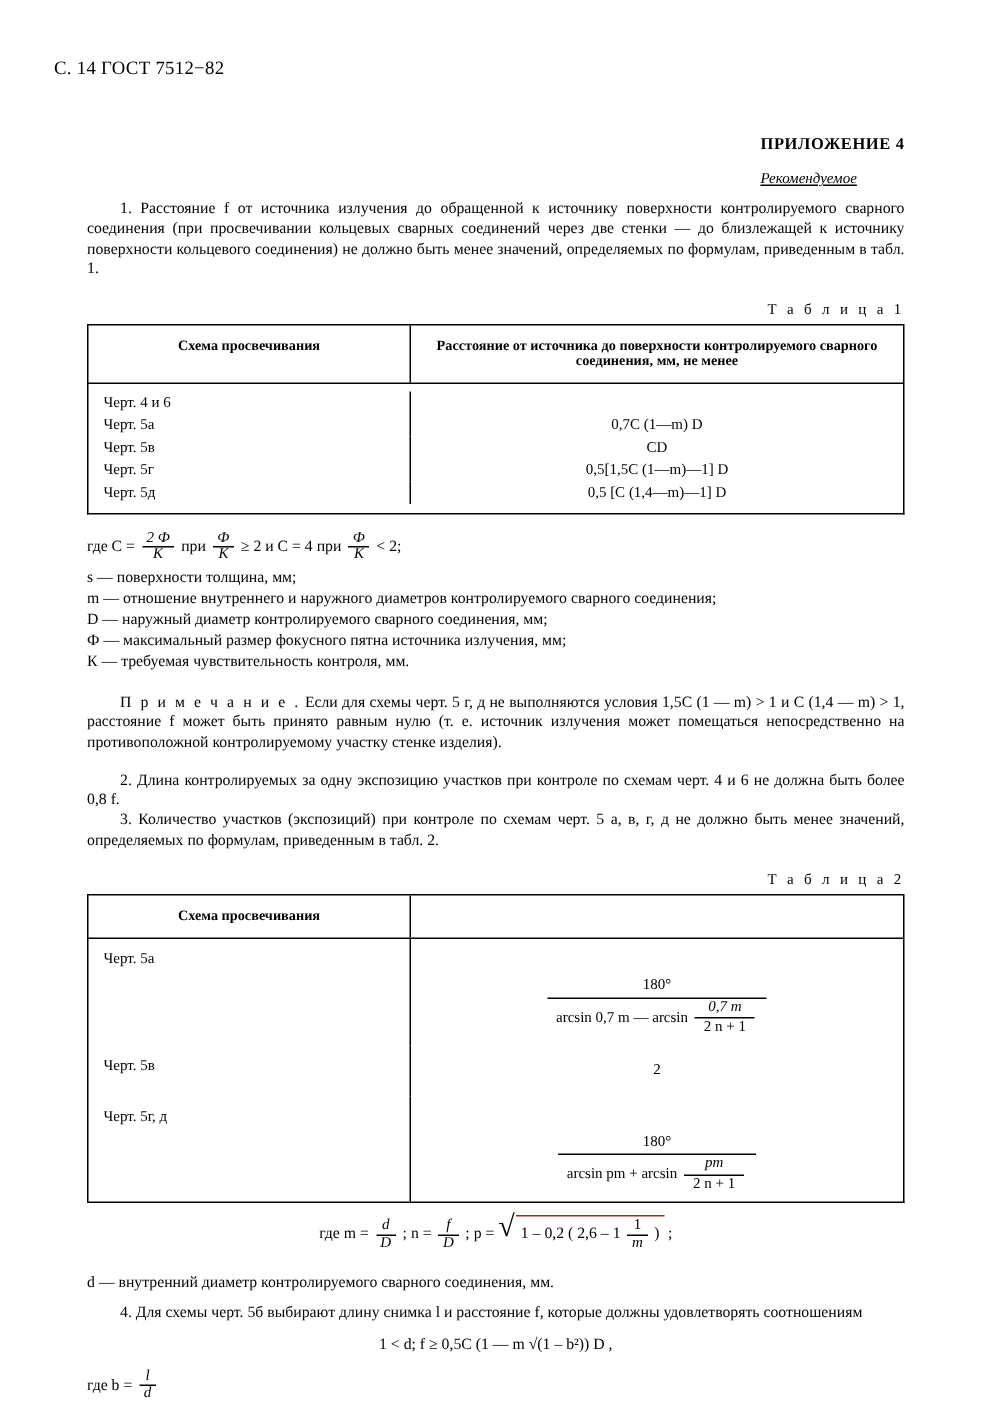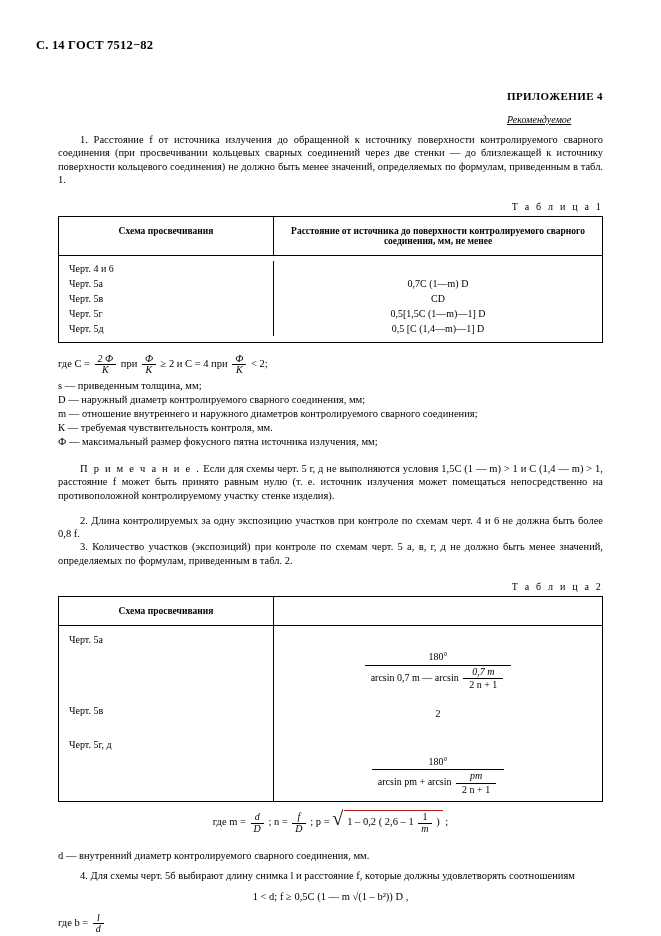--- a/index.html
+++ b/index.html
@@ -24,21 +24,21 @@
   }
   .header {
     position: absolute;
     top: 38px;
     left: 36px;
     font-size: 12.5px;
     font-weight: bold;
     letter-spacing: 0.2px;
   }
   .header .pagemark {
-    font-weight: bold;
+    font-weight: normal;
   }
   .appendix {
     position: absolute;
     top: 90px;
     right: 58px;
     text-align: left;
     font-size: 11px;
   }
   .appendix .line1 {
     font-weight: bold;
@@ -281,25 +281,25 @@
       </span>
       <span>≥ 2 и С = 4 при</span>
       <span class="frac">
         <span class="num ital">Ф</span>
         <span class="den ital">К</span>
       </span>
       <span>&lt; 2;</span>
     </div>
 
     <div class="legend">
-      <div>s — приведенным толщина, мм;</div>
+      <div>s — поверхности толщина, мм;</div>
+      <div>m — отношение внутреннего и наружного диаметров контролируемого сварного соединения;</div>
       <div>D — наружный диаметр контролируемого сварного соединения, мм;</div>
-      <div>m — отношение внутреннего и наружного диаметров контролируемого сварного соединения;</div>
+      <div>Ф — максимальный размер фокусного пятна источника излучения, мм;</div>
       <div>К — требуемая чувствительность контроля, мм.</div>
-      <div>Ф — максимальный размер фокусного пятна источника излучения, мм;</div>
     </div>
 
     <div class="note">
       <span style="margin-left:22px" class="sp">П р и м е ч а н и е .</span>
       <span>Если для схемы черт. 5 г, д не выполняются условия 1,5С (1 — m) &gt; 1 и С (1,4 — m) &gt; 1, расстояние f может быть принято равным нулю (т. е. источник излучения может помещаться непосредственно на противоположной контролируемому участку стенке изделия).</span>
     </div>
 
     <div style="height:11px"></div>
     <p class="para">2. Длина контролируемых за одну экспозицию участков при контроле по схемам черт. 4 и 6 не должна быть более 0,8 f.</p>
     <p class="para">3. Количество участков (экспозиций) при контроле по схемам черт. 5 а, в, г, д не должно быть менее значений, определяемых по формулам, приведенным в табл. 2.</p>

